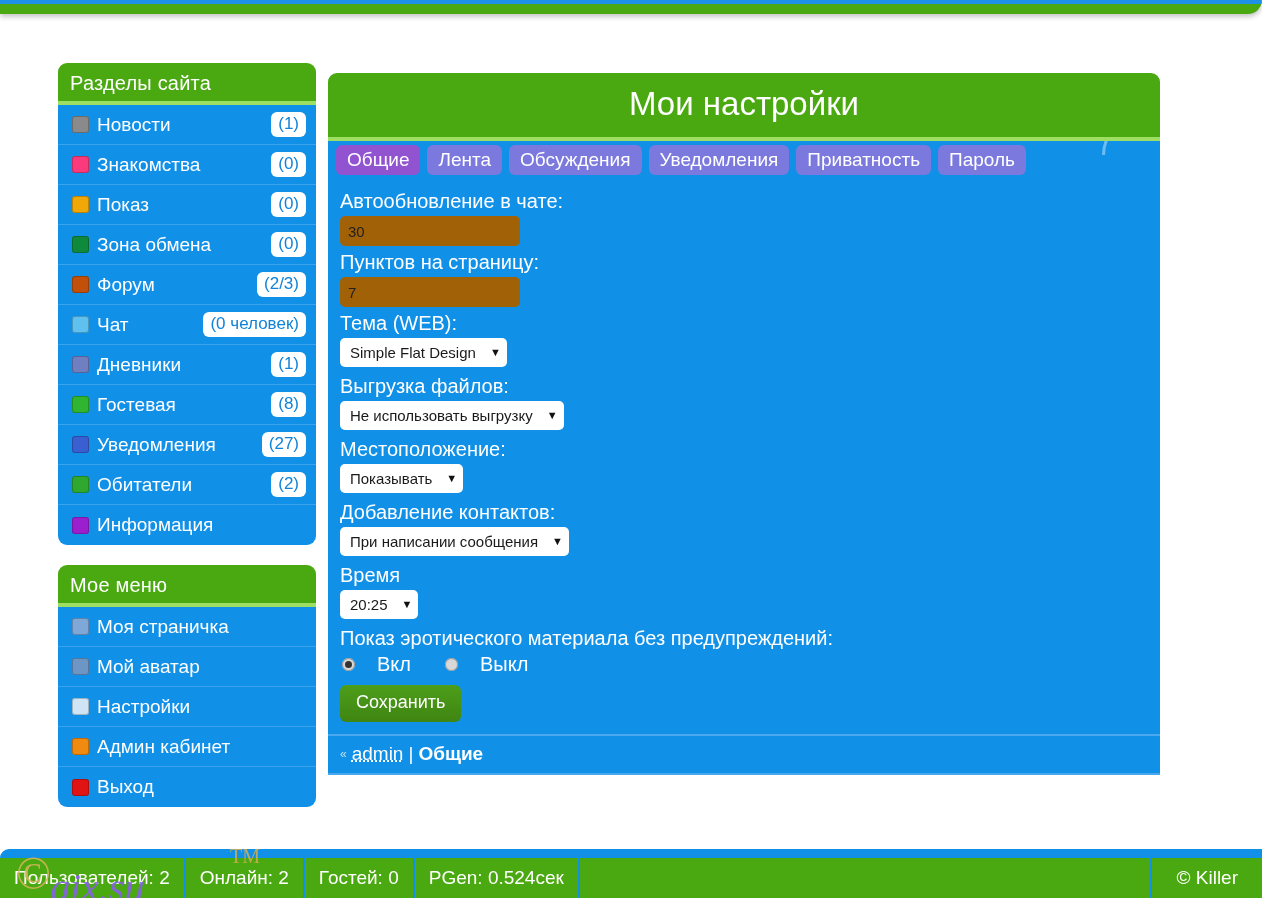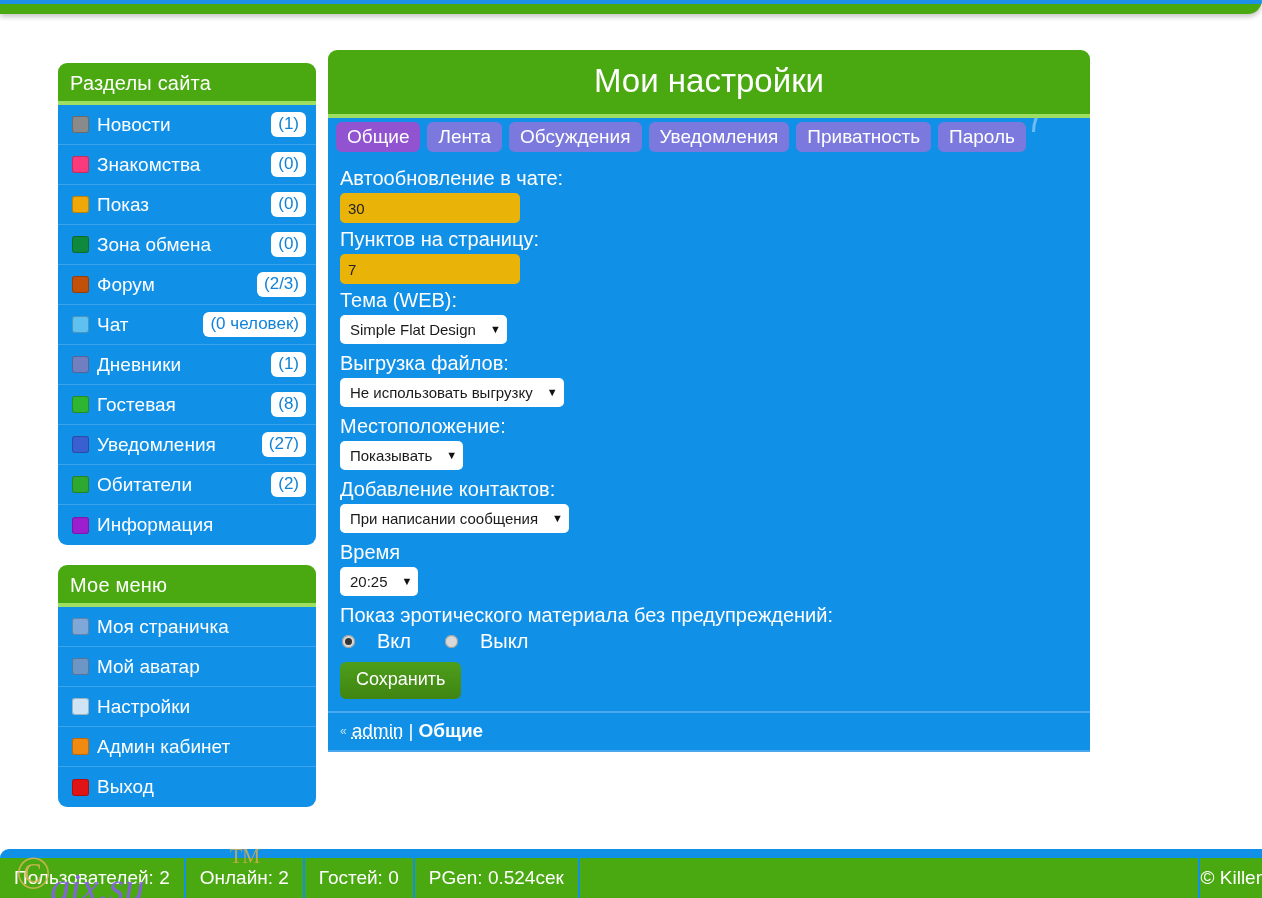--- a/index.html
+++ b/index.html
@@ -95,22 +95,22 @@
     border-radius: 6px;
     padding: 2px 7px 3px 7px;
     line-height: 20px;
     white-space: nowrap;
   }
 
   
   .main {
     position: absolute;
     left: 328px;
-    top: 50px;
-    width: 762px;
+    top: 73px;
+    width: 832px;
   }
 
   .main-header {
     background: #4aa910;
     border-bottom: 4px solid #9ede63;
     color: #ffffff;
     font-size: 33px;
     text-align: center;
     height: 68px;
     line-height: 62px;
@@ -170,21 +170,21 @@
     margin: 4px 0 3px 0;
     white-space: nowrap;
   }
 
   .text-input {
     display: block;
     width: 180px;
     height: 30px;
     border: none;
     border-radius: 5px;
-    background: #eab308;
+    background: #a16207;
     color: #222222;
     font-size: 15px;
     font-family: "Liberation Sans", sans-serif;
     padding: 0 8px;
     box-sizing: border-box;
     margin-bottom: 3px;
   }
 
   .select-box {
     display: inline-flex;
@@ -294,21 +294,21 @@
     display: flex;
     align-items: center;
     padding: 0 14px;
     border-right: 2px solid #1190e8;
     white-space: nowrap;
   }
   .footer-spacer { flex: 1 1 auto; border-right: 2px solid #1190e8; }
   .footer-right {
     display: flex;
     align-items: center;
-    padding: 0 0;
+    padding: 0 24px;
     white-space: nowrap;
   }
 
   
   .watermark {
     position: absolute;
     left: 10px;
     top: 845px;
     width: 300px;
     height: 53px;

